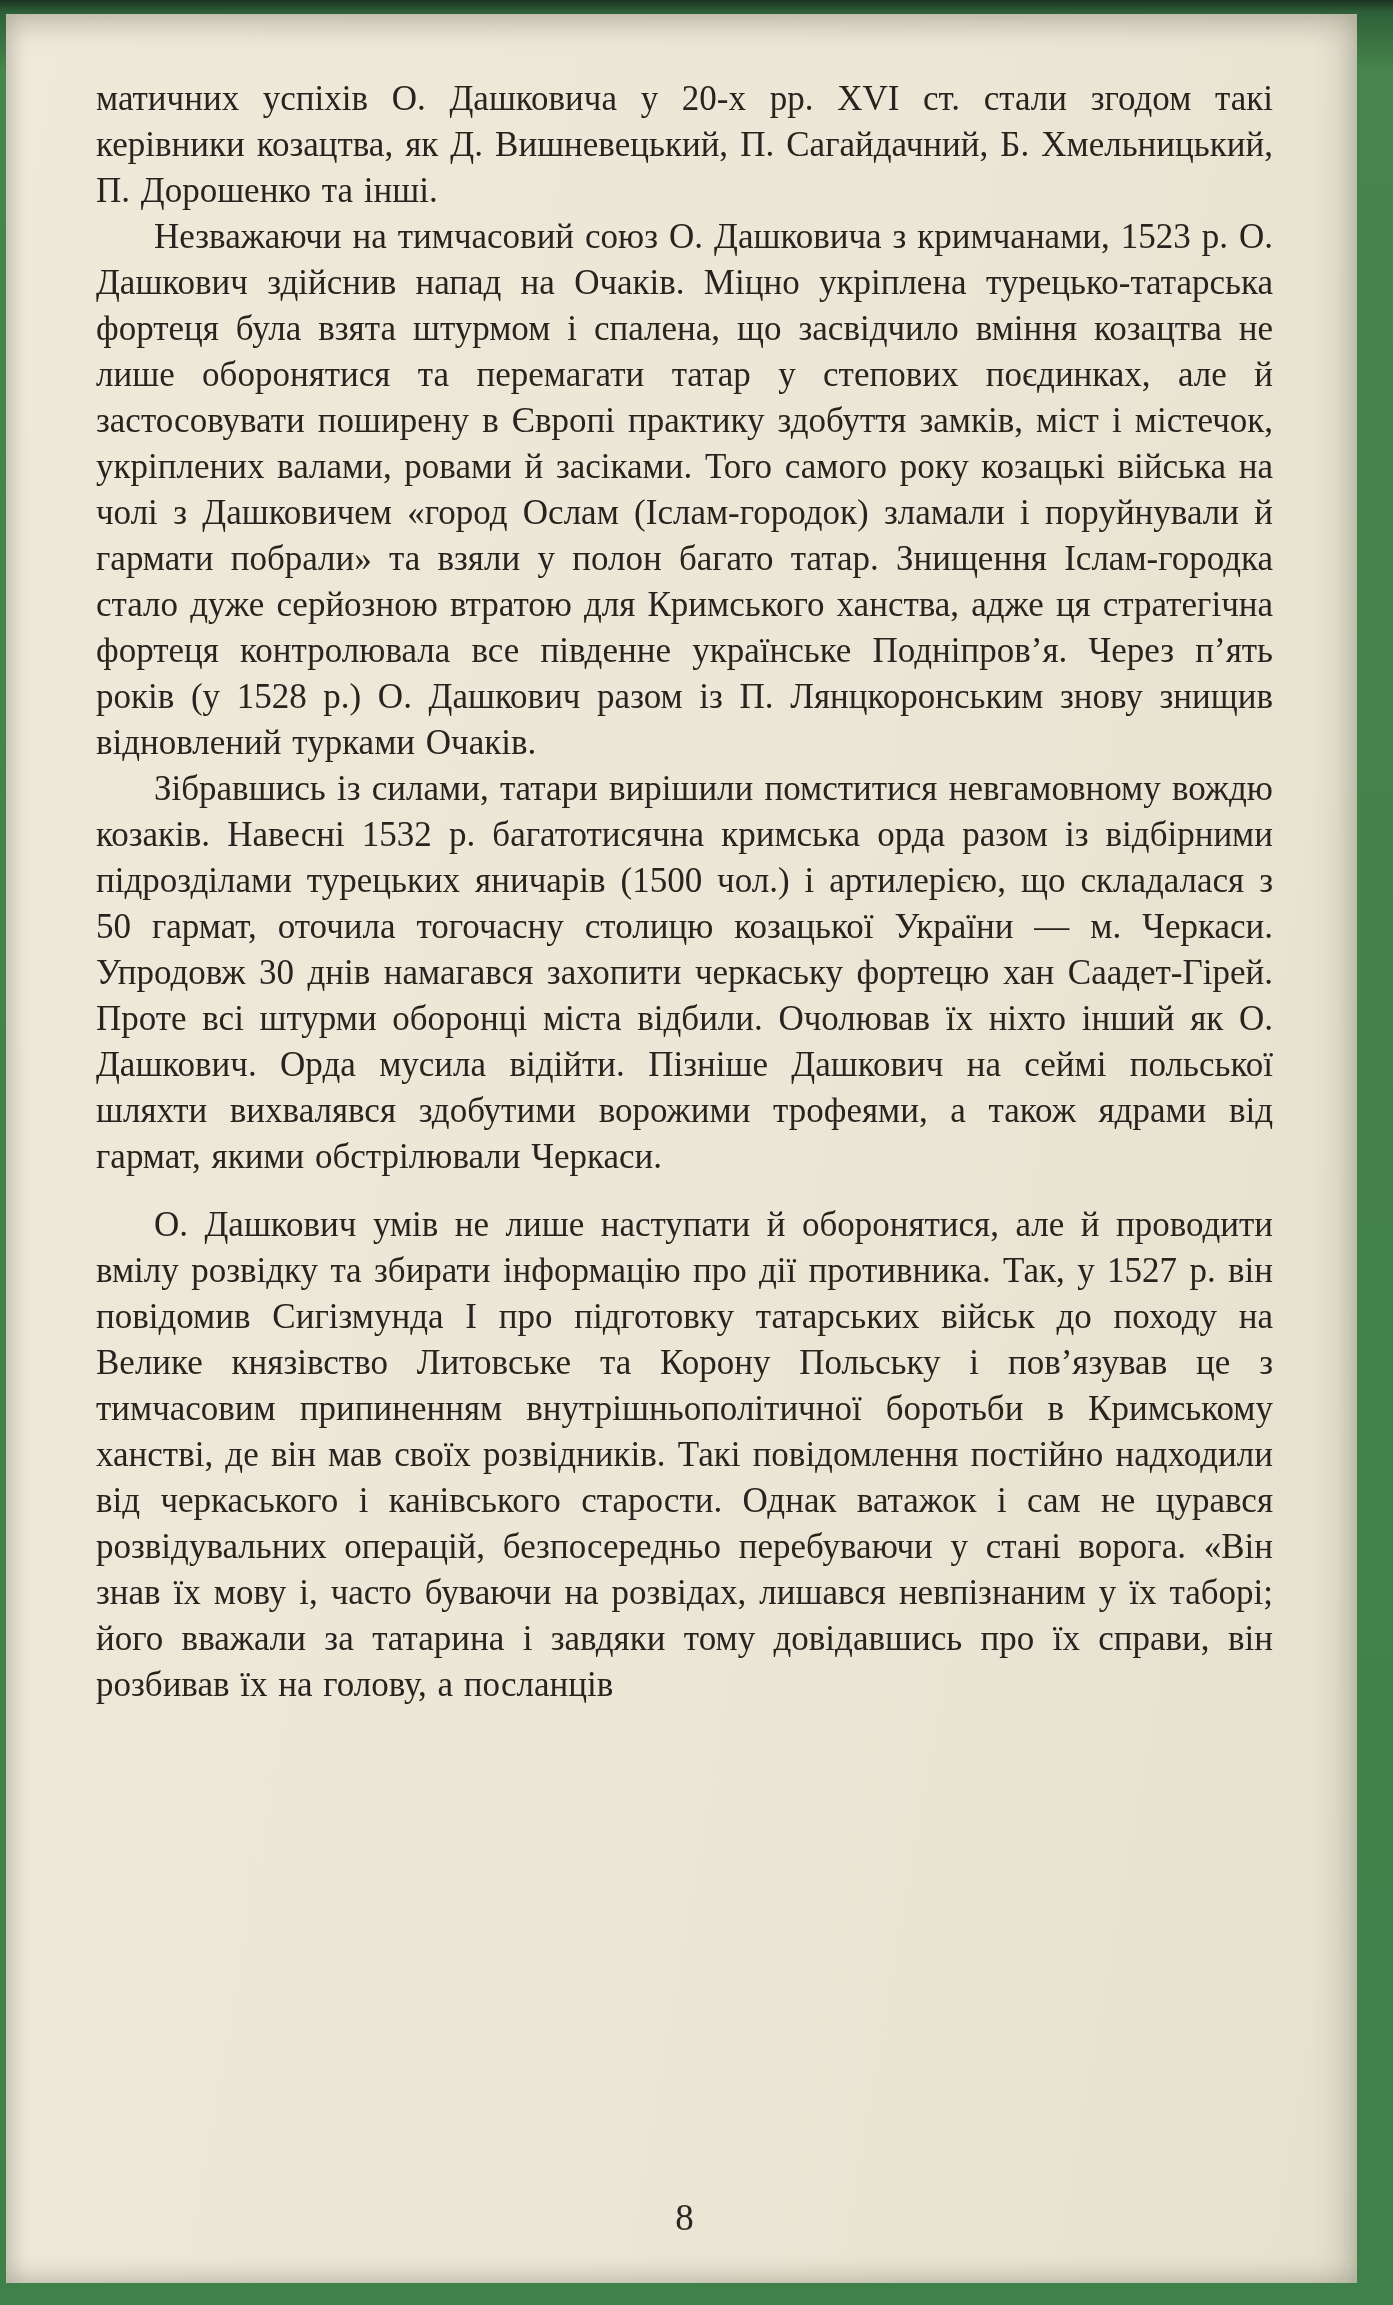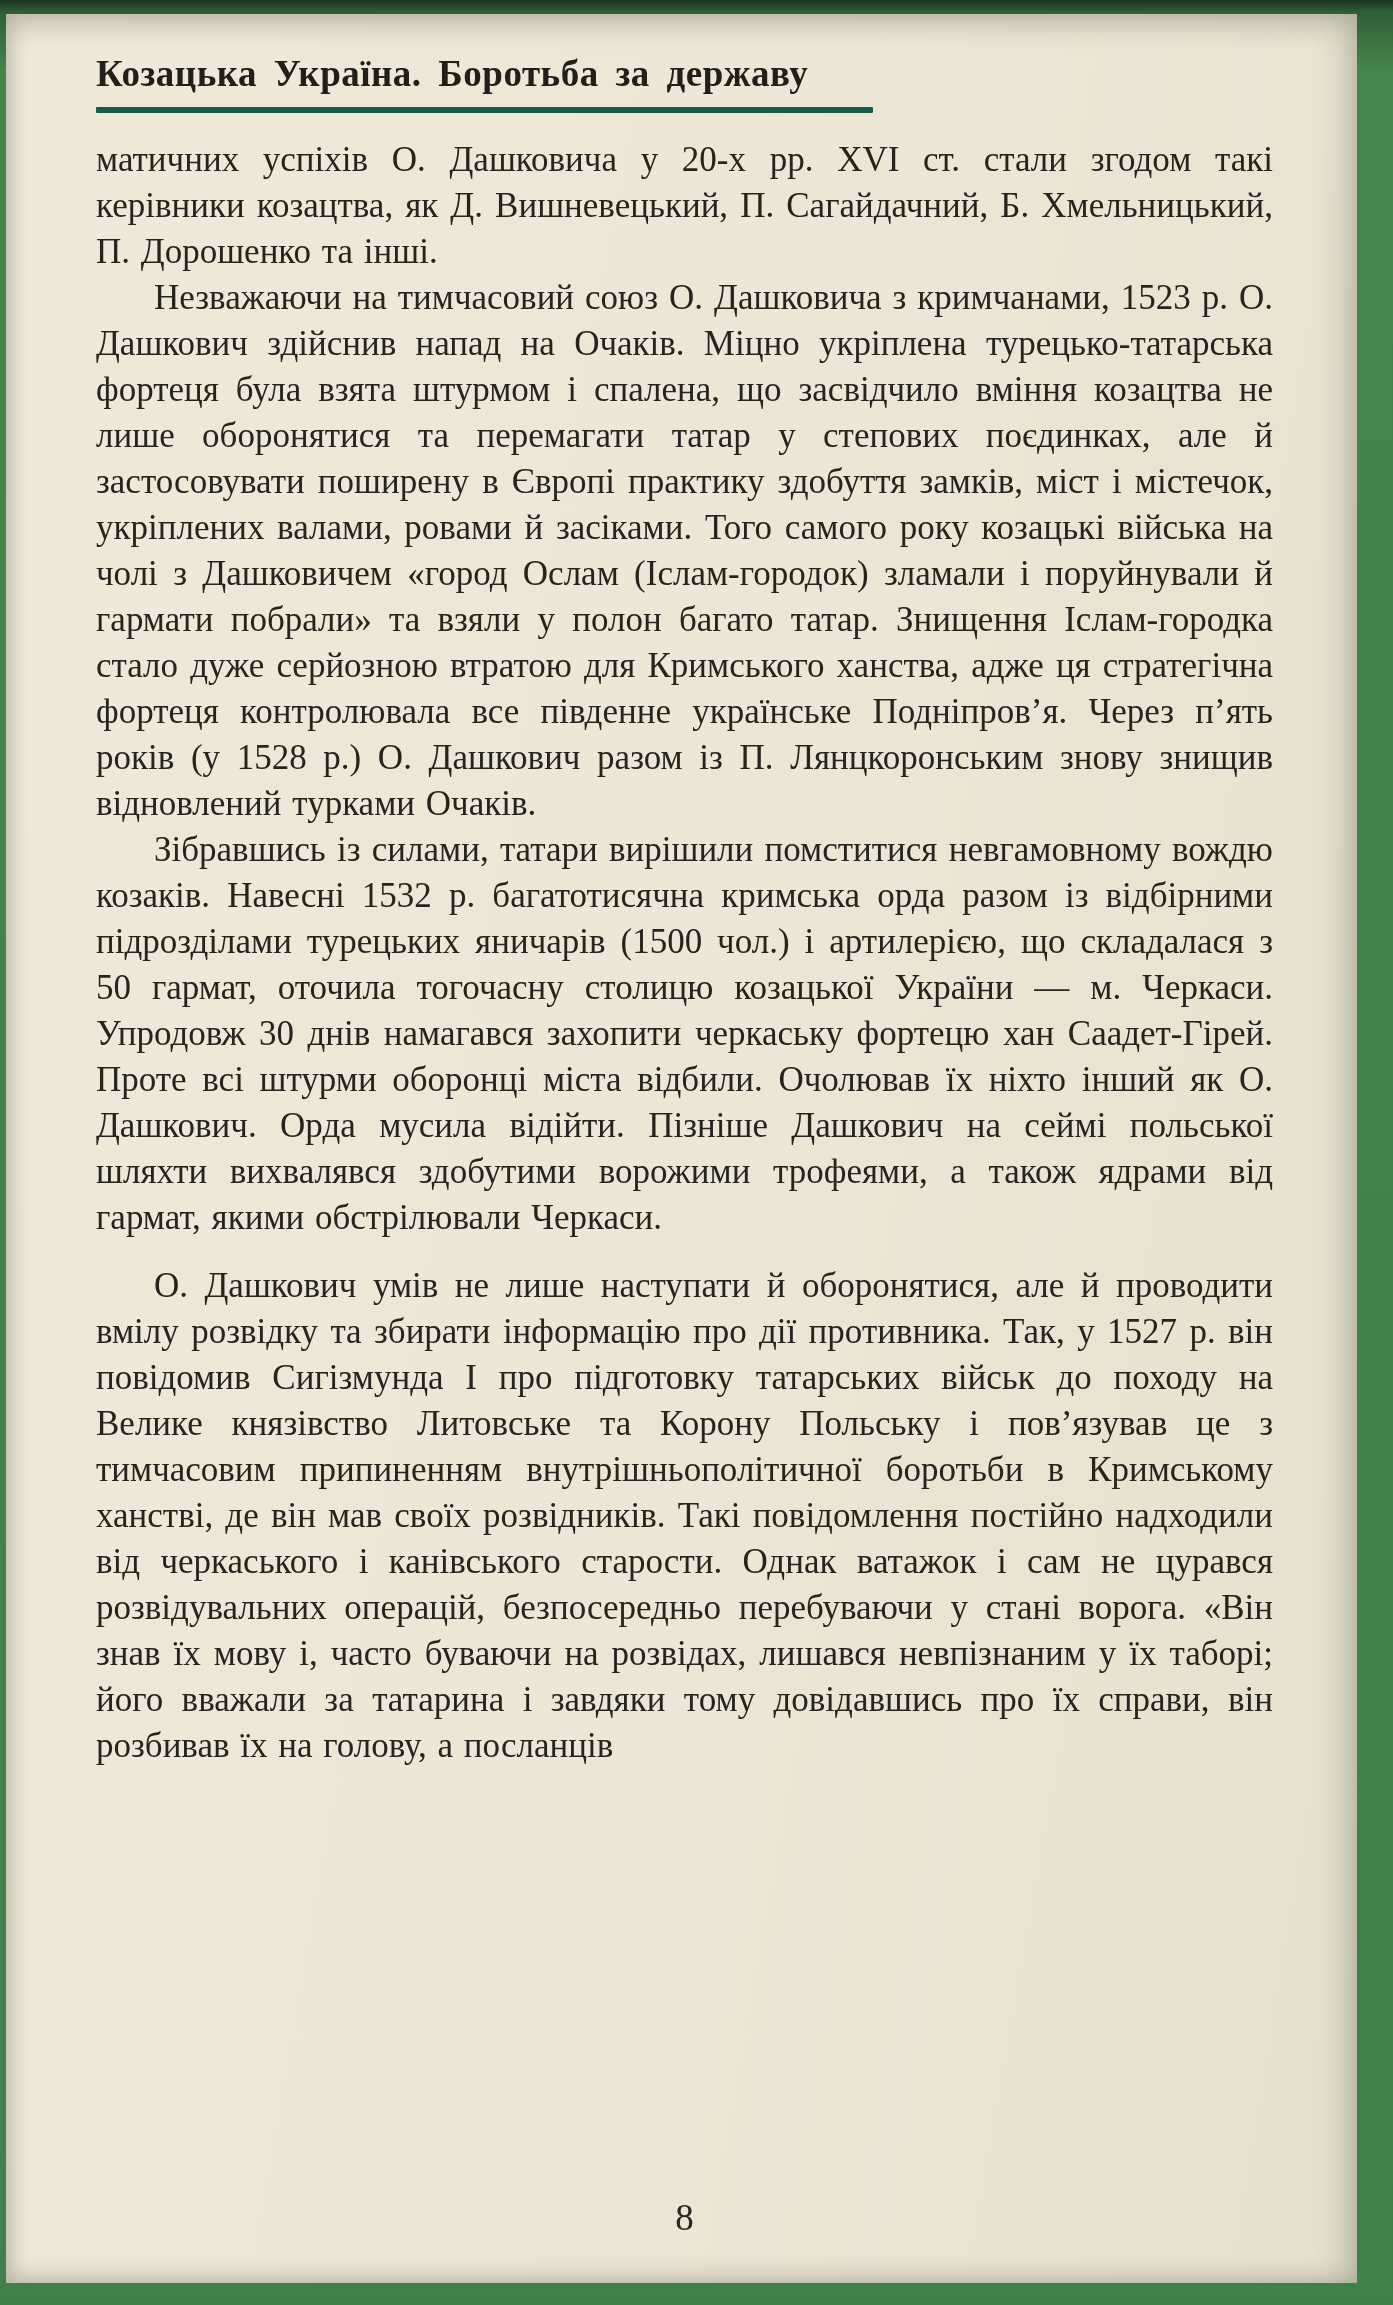--- a/index.html
+++ b/index.html
@@ -67,24 +67,20 @@
     font-size:37px;
     padding-bottom:18px;
     color:#2a2722;
   }
 </style>
 </head>
 <body>
 
 <div class="page">
 
-  <header class="running">
-    <h1 class="running-title">Козацька Україна. Боротьба за державу</h1>
-    <div class="header-rule"></div>
-  </header>
 
   <main class="body-text">
     <p class="continuation">матичних успіхів О. Дашковича у 20-х рр. XVI ст. стали згодом такі керівники козацтва, як Д. Вишневецький, П. Сагайдачний, Б. Хмельницький, П. Дорошенко та інші.</p>
     <p>Незважаючи на тимчасовий союз О. Дашковича з кримчанами, 1523 р. О. Дашкович здійснив напад на Очаків. Міцно укріплена турецько-татарська фортеця була взята штурмом і спалена, що засвідчило вміння козацтва не лише оборонятися та перемагати татар у степових поєдинках, але й застосовувати поширену в Європі практику здобуття замків, міст і містечок, укріплених валами, ровами й засіками. Того самого року козацькі війська на чолі з Дашковичем «город Ослам (Іслам-городок) зламали і поруйнували й гармати побрали» та взяли у полон багато татар. Знищення Іслам-городка стало дуже серйозною втратою для Кримського ханства, адже ця стратегічна фортеця контролювала все південне українське Подніпров’я. Через п’ять років (у 1528 р.) О. Дашкович разом із П. Лянцкоронським знову знищив відновлений турками Очаків.</p>
     <p>Зібравшись із силами, татари вирішили помститися невгамовному вождю козаків. Навесні 1532 р. багатотисячна кримська орда разом із відбірними підрозділами турецьких яничарів (1500 чол.) і артилерією, що складалася з 50 гармат, оточила тогочасну столицю козацької України — м. Черкаси. Упродовж 30 днів намагався захопити черкаську фортецю хан Саадет-Гірей. Проте всі штурми оборонці міста відбили. Очолював їх ніхто інший як О. Дашкович. Орда мусила відійти. Пізніше Дашкович на сеймі польської шляхти вихвалявся здобутими ворожими трофеями, а також ядрами від гармат, якими обстрілювали Черкаси.</p>
     <p class="spaced">О. Дашкович умів не лише наступати й оборонятися, але й проводити вмілу розвідку та збирати інформацію про дії противника. Так, у 1527 р. він повідомив Сигізмунда I про підготовку татарських військ до походу на Велике князівство Литовське та Корону Польську і пов’язував це з тимчасовим припиненням внутрішньополітичної боротьби в Кримському ханстві, де він мав своїх розвідників. Такі повідомлення постійно надходили від черкаського і канівського старости. Однак ватажок і сам не цурався розвідувальних операцій, безпосередньо перебуваючи у стані ворога. «Він знав їх мову і, часто буваючи на розвідах, лишався невпізнаним у їх таборі; його вважали за татарина і завдяки тому довідавшись про їх справи, він розбивав їх на голову, а посланців</p>
   </main>
 
   <footer class="page-footer">
     <span>8</span>

